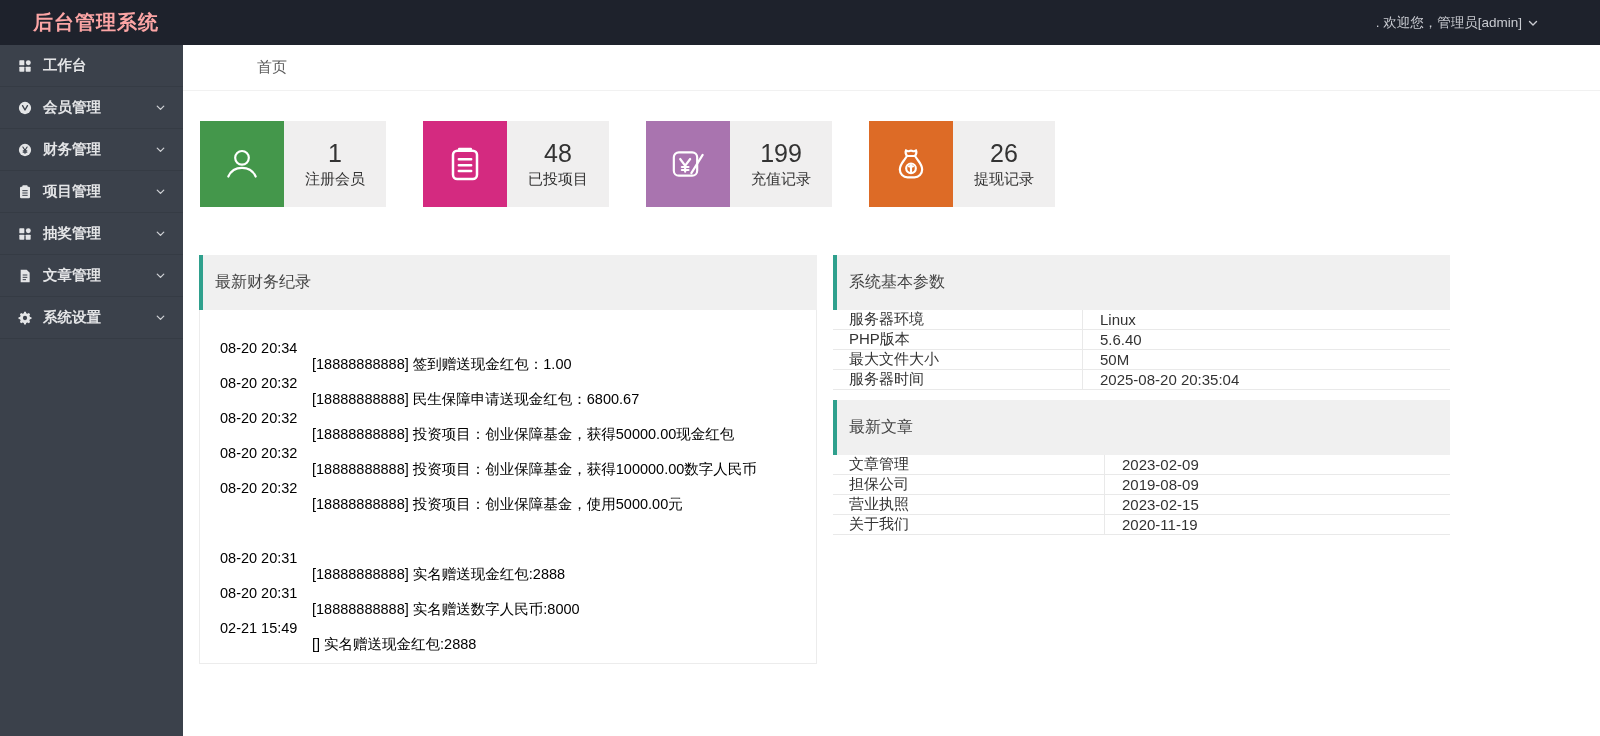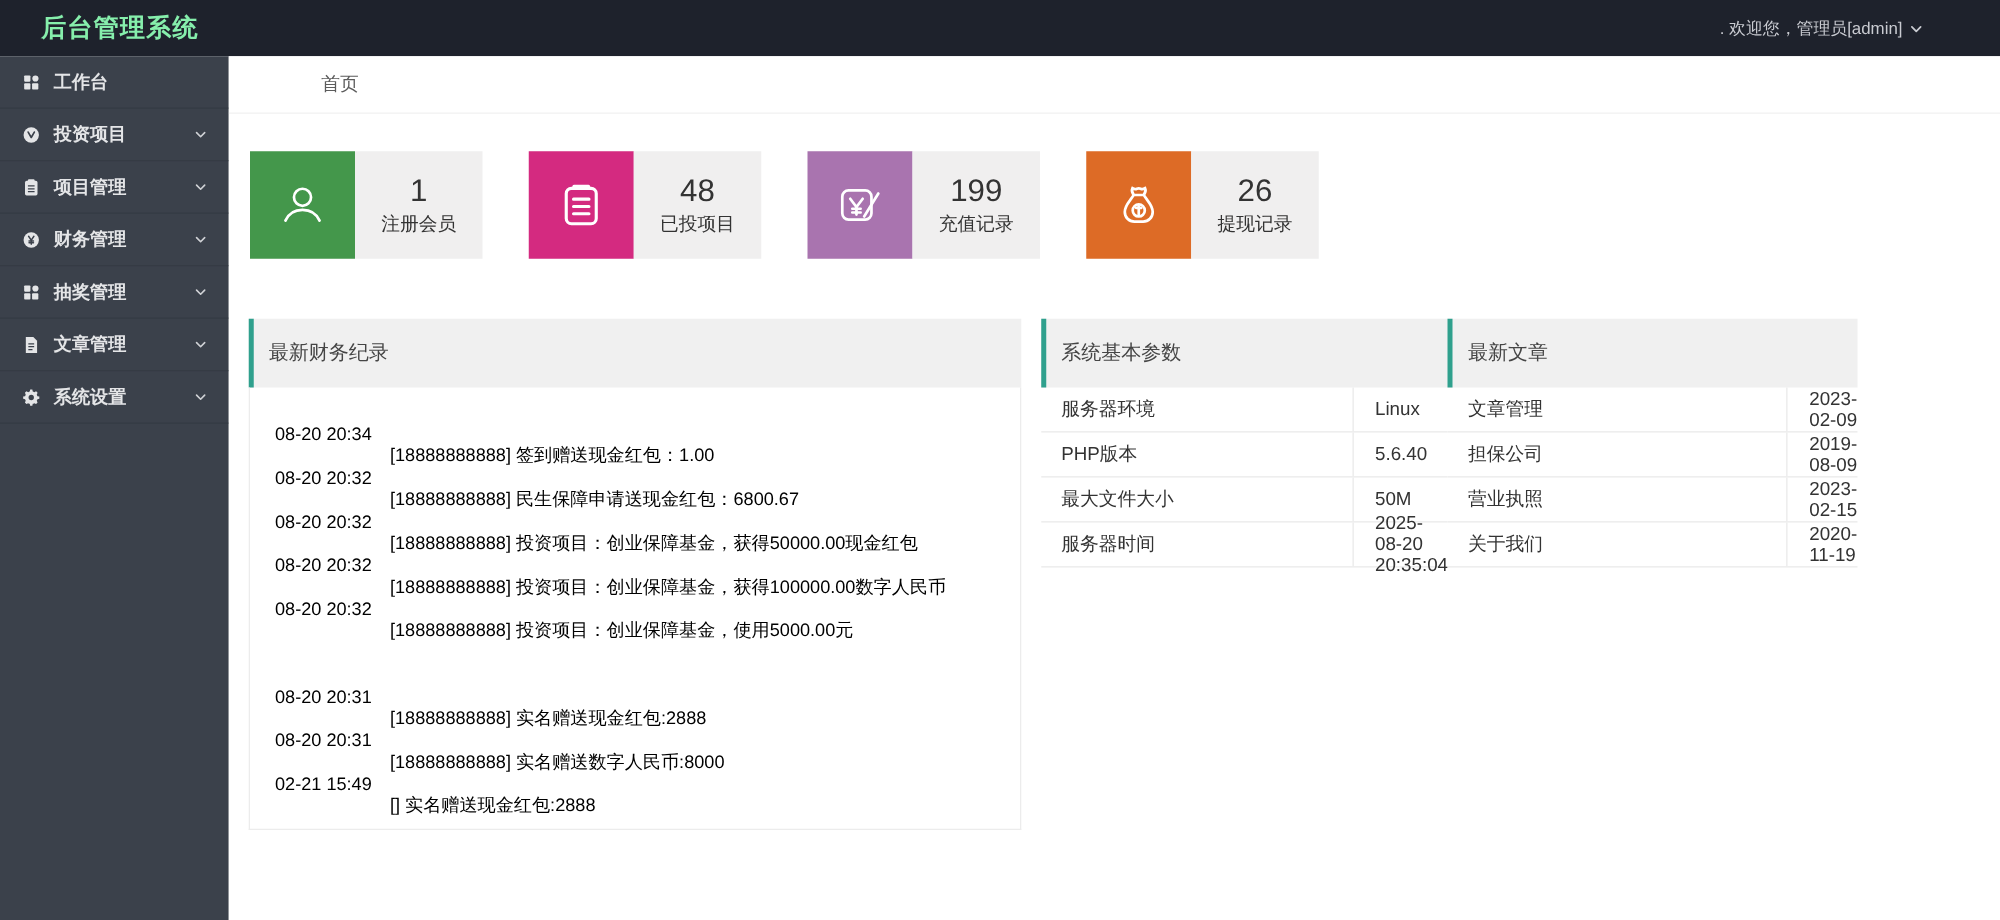--- a/index.html
+++ b/index.html
@@ -2,21 +2,21 @@
 <html><head>
 <meta charset="utf-8">
 <style>
   * { margin:0; padding:0; box-sizing:border-box; }
   html,body { width:1600px; height:736px; overflow:hidden; background:#fff;
     font-family:"Liberation Sans","DejaVu Sans",sans-serif; color:#333; }
 
   
   .topbar { height:45px; background:#1e222c; display:flex; align-items:center;
     justify-content:space-between; padding:0 60px 0 33px; }
-  .topbar-title { color:#86efac; font-size:20px; font-weight:bold; letter-spacing:1px; }
+  .topbar-title { color:#fca5a5; font-size:20px; font-weight:bold; letter-spacing:1px; }
   .topbar-user { color:#c9cbd1; font-size:13.5px; display:flex; align-items:center; gap:4px; cursor:pointer; }
   .topbar-user .chev { width:14px; height:14px; display:inline-flex; }
   .topbar-user .chev svg { width:14px; height:14px; }
 
   
   .frame { display:flex; height:691px; }
   .sidebar { width:183px; background:#3b414b; flex:none; }
   .side-item { height:42px; display:flex; align-items:center; padding:0 16px 0 17px;
     border-bottom:1px solid #353b44; color:#e4e5e7; font-size:14.5px; cursor:pointer; }
   .side-item .s-icon { width:16px; height:16px; margin-right:10px; display:inline-flex; color:#e4e5e7; }
@@ -46,23 +46,23 @@
   .panels { display:flex; gap:16px; margin:48px 16px 0 16px; align-items:flex-start; }
   .panel-header { height:55px; background:#f0f0f0; border-left:4px solid #2fa08d;
     display:flex; align-items:center; padding-left:12px; font-size:16px; color:#454545; }
 
   .fin-panel { width:618px; flex:none; }
   .fin-list { border:1px solid #ececec; border-top:none; padding:20px 0 18px 0; min-height:313px; }
   .fin-row { height:35px; display:flex; align-items:center; padding-left:20px; font-size:14.5px; color:#000000; }
   .fin-time { width:92px; flex:none; }
   .fin-text { flex:1; white-space:nowrap; overflow:hidden;margin-top:34px; }
 
-  .right-col { width:617px; flex:none; display:flex; }
+  .right-col { width:617px; flex:none; display:flex; flex-direction:column; }
   .gap10 { height:10px; }
-  .t-row { display:flex; height:36px; border-bottom:1px solid #e9e9e9; font-size:15px; color:#333; }
+  .t-row { display:flex; height:20px; border-bottom:1px solid #e9e9e9; font-size:15px; color:#333; }
   .t-label { flex:none; display:flex; align-items:center; padding-left:16px; border-right:1px solid #e9e9e9; }
   .t-value { flex:1; display:flex; align-items:center; padding-left:17px; }
   .sys-table .t-label { width:250px; }
   .art-table .t-label { width:272px; }
 </style>
 </head>
 <body>
 
 <div class="topbar">
   <div class="topbar-title">后台管理系统</div>
@@ -97,52 +97,52 @@
         </span>
       </div>
 
       <div class="side-item">
         <span class="s-icon">
           <svg viewBox="0 0 24 24" fill="currentColor">
             <circle cx="12" cy="12" r="9.2"></circle>
             <path d="M8.3 8.5l3.7 6.5 3.7-6.5" stroke="#3b414b" stroke-width="2" fill="none" stroke-linecap="round" stroke-linejoin="round"></path>
           </svg>
         </span>
-        <span class="s-label">投资项目</span>
+        <span class="s-label">会员管理</span>
+        <span class="s-chev">
+          <svg viewBox="0 0 24 24" fill="none" stroke="currentColor" stroke-width="2.4">
+            <path d="M6 9.5l6 6 6-6" stroke-linecap="round" stroke-linejoin="round"></path>
+          </svg>
+        </span>
+      </div>
+
+      <div class="side-item">
+        <span class="s-icon">
+          <svg viewBox="0 0 24 24" fill="currentColor">
+            <circle cx="12" cy="12" r="9.2"></circle>
+            <path d="M8.8 7.5l3.2 4.8 3.2-4.8M12 12.3V17M9.3 13.2h5.4M9.3 15.2h5.4" stroke="#3b414b" stroke-width="1.7" fill="none" stroke-linecap="round"></path>
+          </svg>
+        </span>
+        <span class="s-label">财务管理</span>
         <span class="s-chev">
           <svg viewBox="0 0 24 24" fill="none" stroke="currentColor" stroke-width="2.4">
             <path d="M6 9.5l6 6 6-6" stroke-linecap="round" stroke-linejoin="round"></path>
           </svg>
         </span>
       </div>
 
       <div class="side-item">
         <span class="s-icon">
           <svg viewBox="0 0 24 24" fill="currentColor">
             <rect x="4.5" y="4" width="15" height="17.5" rx="2"></rect>
             <rect x="8" y="2" width="8" height="4" rx="1.2"></rect>
             <path d="M8 10h8M8 13.5h8M8 17h8" stroke="#3b414b" stroke-width="1.5"></path>
           </svg>
         </span>
         <span class="s-label">项目管理</span>
-        <span class="s-chev">
-          <svg viewBox="0 0 24 24" fill="none" stroke="currentColor" stroke-width="2.4">
-            <path d="M6 9.5l6 6 6-6" stroke-linecap="round" stroke-linejoin="round"></path>
-          </svg>
-        </span>
-      </div>
-
-      <div class="side-item">
-        <span class="s-icon">
-          <svg viewBox="0 0 24 24" fill="currentColor">
-            <circle cx="12" cy="12" r="9.2"></circle>
-            <path d="M8.8 7.5l3.2 4.8 3.2-4.8M12 12.3V17M9.3 13.2h5.4M9.3 15.2h5.4" stroke="#3b414b" stroke-width="1.7" fill="none" stroke-linecap="round"></path>
-          </svg>
-        </span>
-        <span class="s-label">财务管理</span>
         <span class="s-chev">
           <svg viewBox="0 0 24 24" fill="none" stroke="currentColor" stroke-width="2.4">
             <path d="M6 9.5l6 6 6-6" stroke-linecap="round" stroke-linejoin="round"></path>
           </svg>
         </span>
       </div>
 
       <div class="side-item">
         <span class="s-icon">
           <svg viewBox="0 0 24 24" fill="currentColor">

